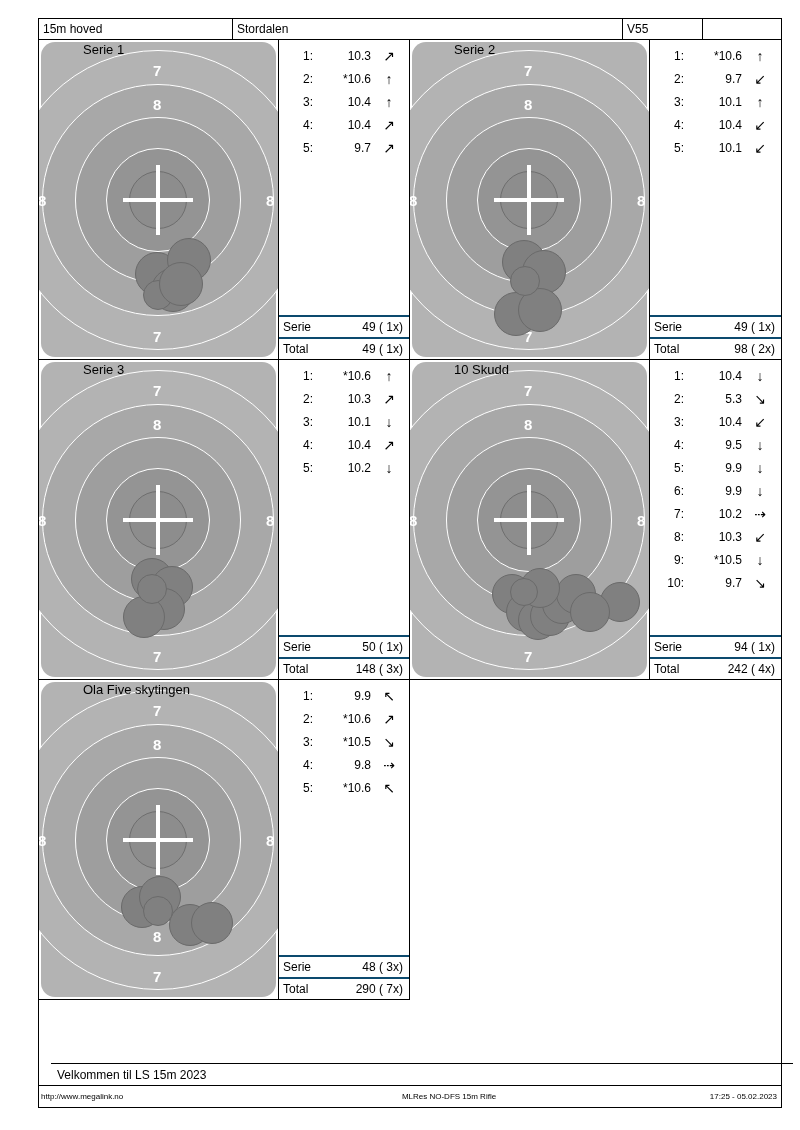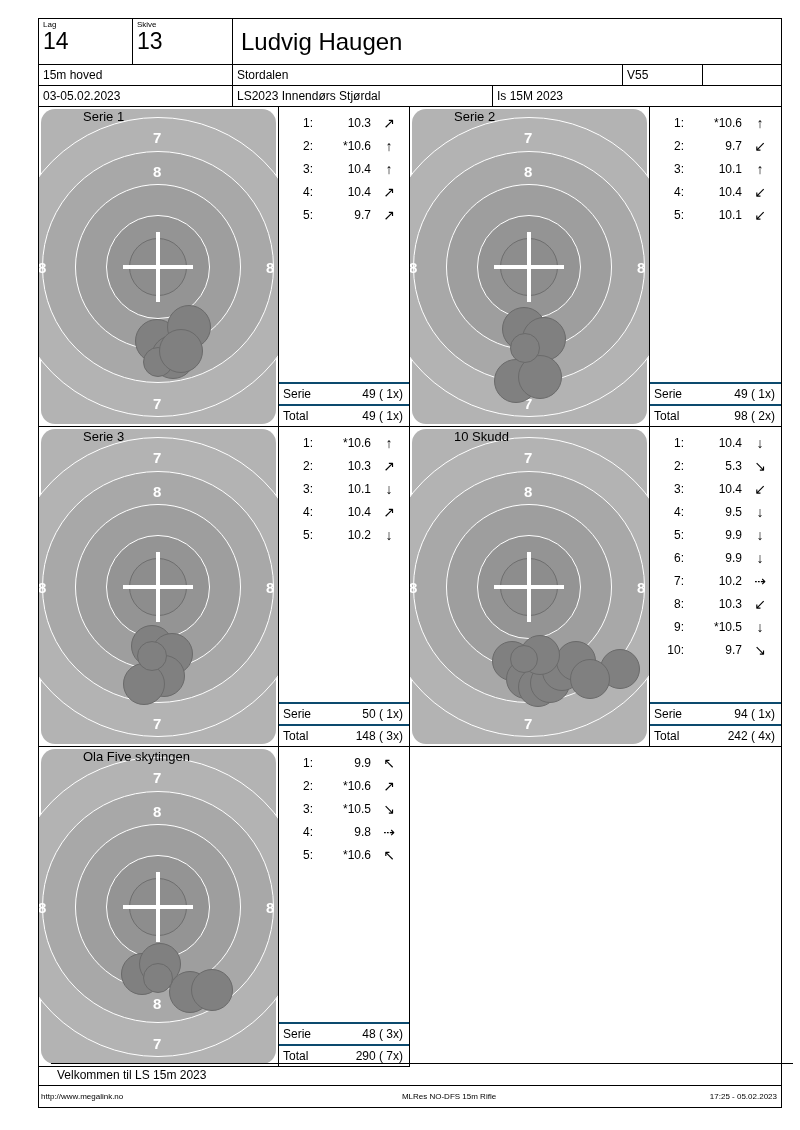--- a/index.html
+++ b/index.html
@@ -220,46 +220,28 @@
   }
   .fb-left { width: 300px; padding-left: 2px; }
   .fb-mid { flex: 1; text-align: center; }
   .fb-right { width: 220px; text-align: right; padding-right: 4px; }
 </style>
 </head>
 <body>
 
 <div class="page">
 
-  <div class="header-row1">
-    <div class="hcell cell-lag">
-      <div class="hlabel">Lag</div>
-      <div class="hvalue-big">14</div>
-    </div>
-    <div class="hcell cell-skive">
-      <div class="hlabel">Skive</div>
-      <div class="hvalue-big">13</div>
-    </div>
-    <div class="hcell cell-name">
-      <div class="name-text">Ludvig Haugen</div>
-    </div>
-  </div>
 
   <div class="header-row2">
     <div class="r2c1">15m hoved</div>
     <div class="r2c2">Stordalen</div>
     <div class="r2c3">V55</div>
     <div class="r2c4"></div>
   </div>
 
-  <div class="header-row3">
-    <div class="r3c1">03-05.02.2023</div>
-    <div class="r3c2">LS2023 Innendørs Stjørdal</div>
-    <div class="r3c3">Is 15M 2023</div>
-  </div>
 
   <div class="body-grid" id="panels-root">
       <div class="panel" style="height: 320px; border-bottom: 1px solid rgb(0, 0, 0); box-sizing: border-box;">
         <div class="panel-target">
           <div class="target-canvas" style="height: 319px;">
             <div style="position: absolute; left: 2px; top: 2px; width: 235px; height: 315px; background: rgb(179, 179, 179); border-radius: 14px;"></div>
             <div class="ring" style="width: 300px; height: 300px; left: -31px; top: 10px; background: rgb(179, 179, 179); border: 1px solid rgb(255, 255, 255); z-index: 2;"></div>
             <div class="ring" style="width: 232px; height: 232px; left: 3px; top: 44px; background: rgb(168, 168, 168); border: 1px solid rgb(255, 255, 255); z-index: 3;"></div>
             <div class="ring" style="width: 166px; height: 166px; left: 36px; top: 77px; background: rgb(158, 158, 158); border: 1px solid rgb(255, 255, 255); z-index: 4;"></div>
             <div class="ring" style="width: 104px; height: 104px; left: 67px; top: 108px; background: rgb(148, 148, 148); border: 1px solid rgb(255, 255, 255); z-index: 5;"></div>

